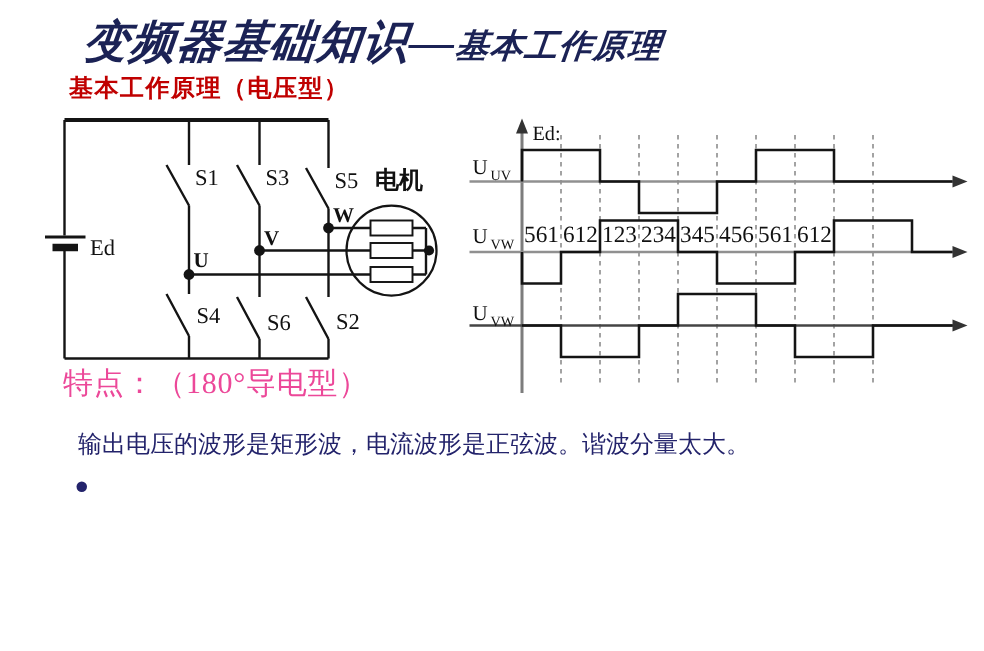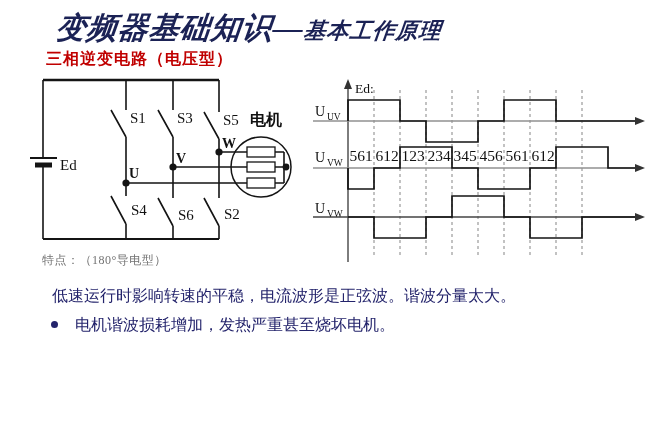--- a/index.html
+++ b/index.html
@@ -23,21 +23,21 @@
   svg text{font-family:"Liberation Serif","DejaVu Serif",serif;fill:#111;}
   .sw-label{font-size:15px;}
   .node-label{font-size:14px;font-weight:bold;}
   .motor-label{font-size:16px;font-weight:bold;}
   .ed-label{font-size:15px;}
   .edc-label{font-size:13.5px;}
   .trace-main{font-size:14px;}
   .trace-sub{font-size:9.5px;}
   .state-num{font-size:15.5px;}
   .notes-heading{
-    position:absolute;left:42px;top:252px;font-size:12px;color:#737373;
+    position:absolute;left:42px;top:242px;font-size:20px;color:#ec4899;
     letter-spacing:.5px;white-space:nowrap;
   }
   .notes-intro{
     position:absolute;left:52px;top:286px;font-size:16px;color:#23236b;
     white-space:nowrap;
   }
   .bullets{
     position:absolute;left:48px;top:312px;width:562px;margin:0;padding:0;
     list-style:none;color:#23236b;font-size:16px;line-height:1.6;
   }
@@ -49,21 +49,21 @@
 </style>
 </head>
 <body>
 
 <div class="slide">
 
   <div class="title">
     <span class="main">变频器基础知识—</span><span class="suffix">基本工作原理</span>
   </div>
 
-  <div class="subtitle">三相逆变电路（电压型）</div>
+  <div class="subtitle">基本工作原理（电压型）</div>
 
   <svg class="circuit-svg" width="292" height="182" viewBox="0 0 292 182">
     <g stroke="#141414" fill="none" stroke-width="1.6">
 
       <path d="M25,10 H201" stroke-width="2.6"></path>
       <path d="M25,169 H201" stroke-width="1.8"></path>
 
       <path d="M25,10 V87 M25,97 V169"></path>
       <path d="M12,88 H39" stroke-width="2"></path>
       <path d="M17,95 H34" stroke-width="5"></path>
@@ -145,18 +145,18 @@
       <text class="state-num" x="108" y="91">123</text>
       <text class="state-num" x="134" y="91">234</text>
       <text class="state-num" x="160" y="91">345</text>
       <text class="state-num" x="186" y="91">456</text>
       <text class="state-num" x="212" y="91">561</text>
       <text class="state-num" x="238" y="91">612</text>
     </g>
   </svg>
 
   <div class="notes-heading">特点：（180°导电型）</div>
-  <div class="notes-intro">低速运行时影响转速的平稳，电流波形是正弦波。谐波分量太大。</div>
+  <div class="notes-intro">输出电压的波形是矩形波，电流波形是正弦波。谐波分量太大。</div>
   <ul class="bullets">
-    <li><span class="dot"></span><span>电机谐波损耗增加，发热严重甚至烧坏电机。</span></li>
+    <li><span class="dot"></span></li>
   </ul>
 
 </div>
 
 </body></html>

